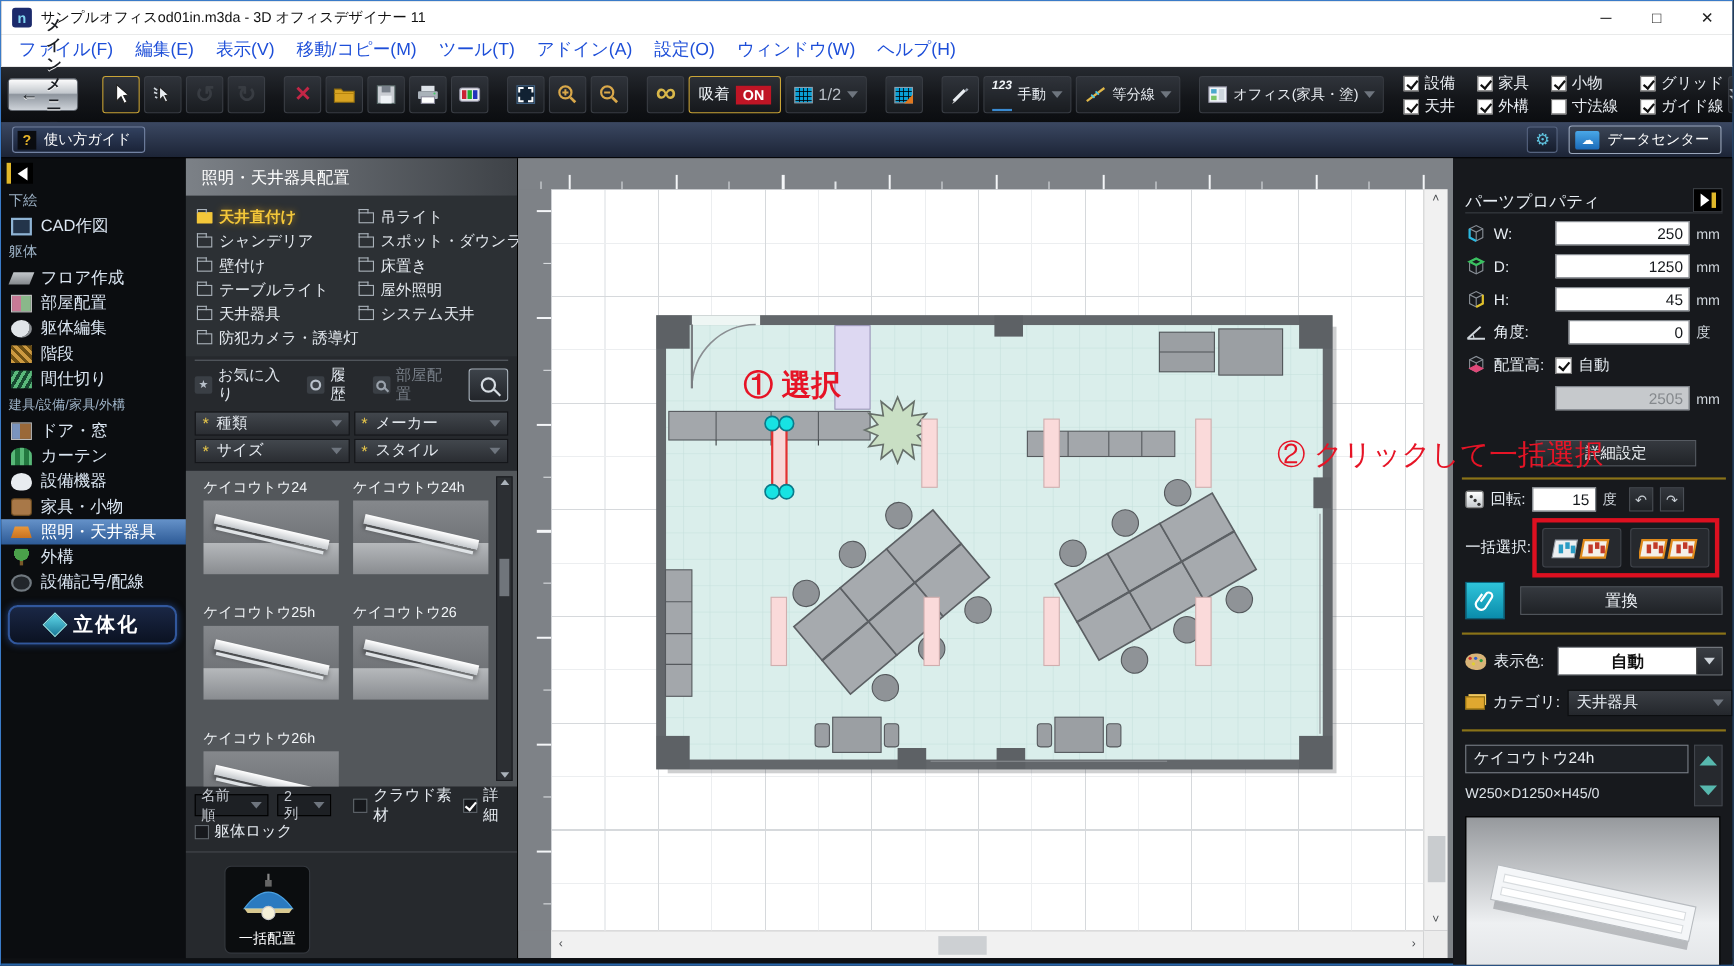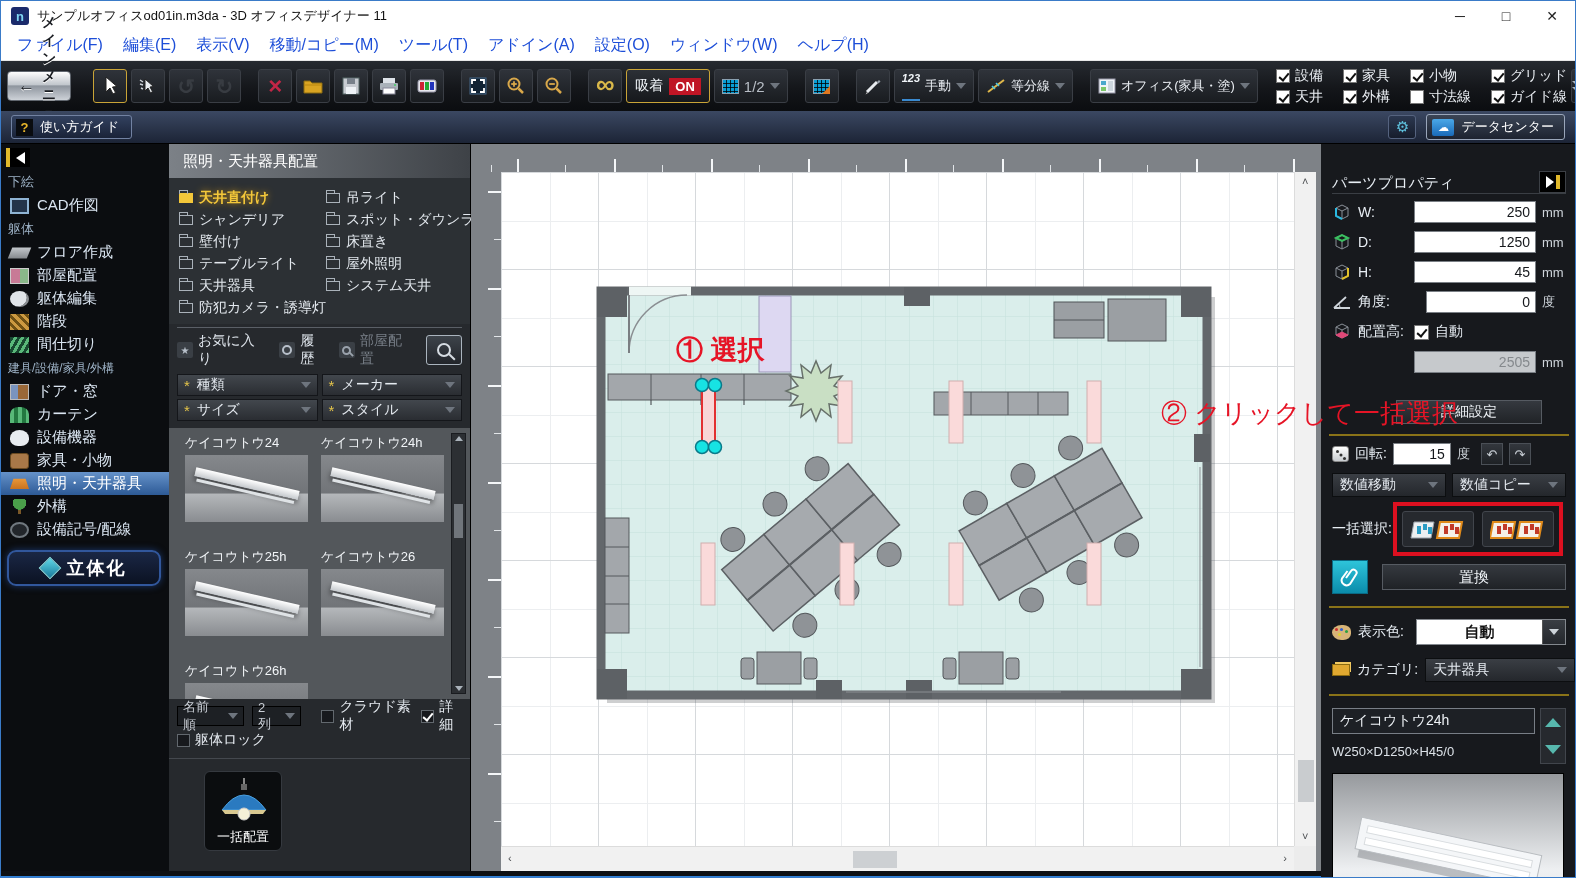--- a/index.html
+++ b/index.html
@@ -106,21 +106,21 @@
 .filter .dda{margin-left:auto;}
 .list{flex:1;background:#53575b;position:relative;padding:6px 26px 0 16px;display:grid;grid-template-columns:1fr 1fr;grid-auto-rows:114px;column-gap:13px;overflow:hidden;}
 .part-label{color:#f2f5f8;font-size:13px;height:21px;white-space:nowrap;}
 .thumb{height:67px;background:linear-gradient(#85888c 0%,#717478 57%,#b5b8bb 58%,#898c90 100%);position:relative;overflow:hidden;}
 .tube{position:absolute;left:7%;top:36%;width:86%;height:9px;background:linear-gradient(#ffffff,#c5c9cd);transform:rotate(13deg);box-shadow:0 4px 5px rgba(0,0,0,.4);}
 .tube::after{content:"";position:absolute;left:3%;top:11px;width:94%;height:3px;background:#dfe3e6;}
 .list-scroll{position:absolute;right:4px;top:5px;bottom:5px;width:15px;background:#2c2f33;border:1px solid #1a1c20;display:flex;flex-direction:column;align-items:center;justify-content:space-between;padding:2px 0;}
 .ls-thumb{position:absolute;left:2px;top:27%;width:9px;height:34px;background:#70757b;}
 .tri-up{width:0;height:0;border-left:4px solid transparent;border-right:4px solid transparent;border-bottom:5px solid #aab2ba;}
 .tri-dn{width:0;height:0;border-left:4px solid transparent;border-right:4px solid transparent;border-top:5px solid #aab2ba;}
-.list-footer{flex:none;background:#26292d;padding:5px 8px 16px;}
+.list-footer{flex:none;background:#26292d;padding:5px 8px 0;}
 .lf-row{display:flex;align-items:center;gap:8px;height:24px;}
 .mini-dd{height:20px;background:#1d2024;border:1px solid #000;color:#c9ced5;font-size:13px;display:flex;align-items:center;gap:8px;padding:0 5px;}
 .dchk{display:flex;align-items:center;gap:5px;color:#e6ebf1;font-size:14px;}
 .cbd{width:13px;height:13px;background:#17191d;border:1px solid #62686e;position:relative;flex:none;}
 .cbd.on::after{content:"";position:absolute;left:3px;top:0px;width:4px;height:8px;border-right:2px solid #fff;border-bottom:2px solid #fff;transform:rotate(40deg);}
 .batch-sep{border-top:1px solid #44484e;margin:6px -8px 0;}
 .batch{padding:12px 0 0 27px;height:104px;}
 .batch-tile{width:78px;height:80px;background:#0b0d0f;border:1px solid #35393f;border-radius:6px;position:relative;display:flex;align-items:flex-end;justify-content:center;padding-bottom:4px;}
 .batch-label{color:#fff;font-size:13px;}
 
@@ -877,30 +877,20 @@
     <button class="detail-btn">詳細設定</button>
     <div class="odiv"></div>
     <div class="prow">
       <span class="dice"></span>
       <span class="plabel" style="flex:none;">回転:</span>
       <input class="pinput rot-input" value="15" style="">
       <span class="punit" style="width:18px;">度</span>
       <span class="mini-btn">↶</span>
       <span class="mini-btn">↷</span>
     </div>
-    <div class="dd-row">
-      <div class="pdd">
-          <span>数値移動</span>
-          <span class="dda"></span>
-        </div>
-      <div class="pdd">
-          <span>数値コピー</span>
-          <span class="dda"></span>
-        </div>
-    </div>
     <div class="bs-row">
       <span class="bs-label">一括選択:</span>
       <div class="bs-wrap">
         <div class="bs-outline"></div>
         <div class="bs-btn">
           <svg width="56" height="26" viewBox="0 0 56 26">
             <path d="M4 6 h20 l-3 16 h-20 z" fill="#eceff1" stroke="#98a0a8"></path>
             <rect x="7" y="10" width="4" height="8" fill="#2a9cc4"></rect>
               <rect x="13" y="8" width="4" height="6" fill="#2a9cc4"></rect>
               <rect x="18" y="11" width="4" height="7" fill="#2a9cc4"></rect>

